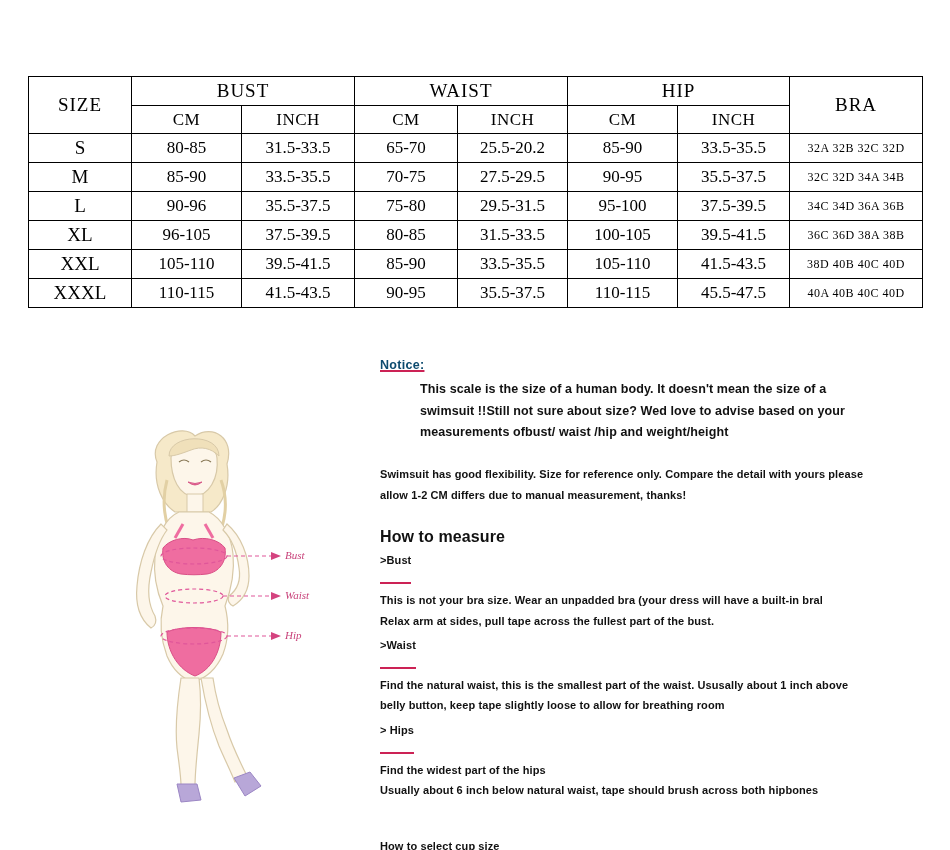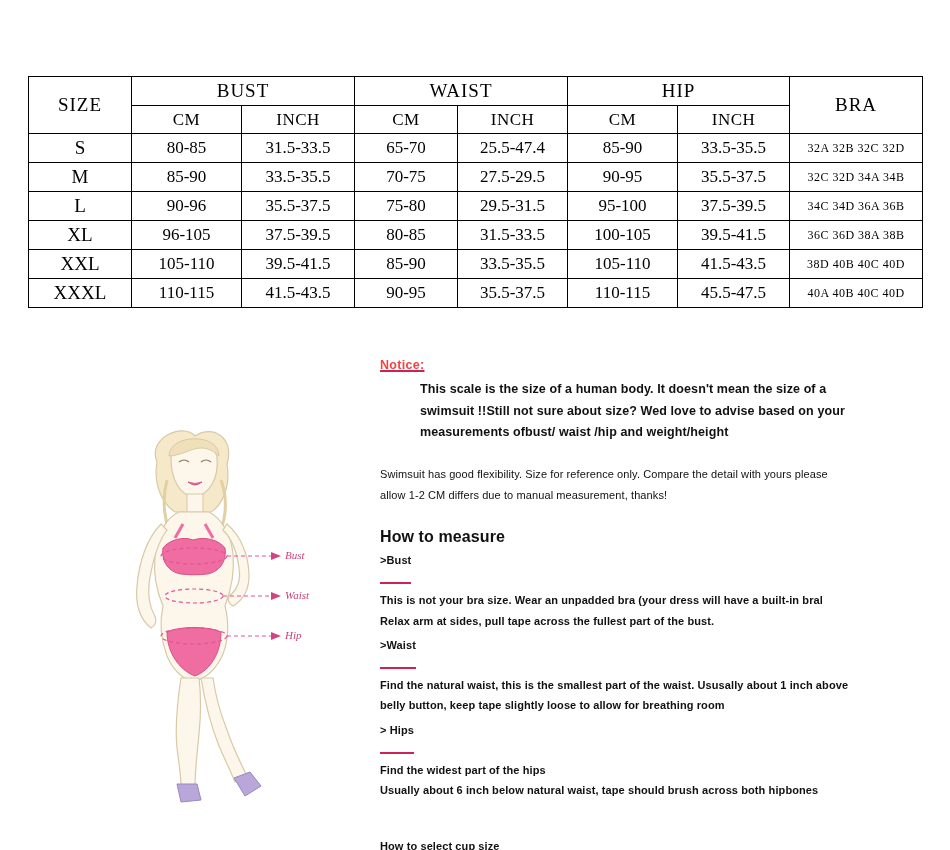--- a/index.html
+++ b/index.html
@@ -105,37 +105,37 @@
   .text-col {
     position: absolute;
     left: 380px;
     top: 18px;
     width: 545px;
     color: #111111;
   }
   .notice-title {
     font-size: 12.5px;
     font-weight: bold;
-    color: #ef4444;
+    color: #0c4a6e;
     text-decoration: underline;
     text-decoration-color: #cc2255;
     text-decoration-thickness: 2px;
     letter-spacing: 0.3px;
     margin-bottom: 7px;
   }
   .notice-body {
     font-size: 12.5px;
     font-weight: bold;
     line-height: 1.72;
     letter-spacing: 0.1px;
     margin-left: 40px;
   }
   .para {
     font-size: 11px;
-    font-weight: normal;
+    font-weight: bold;
     line-height: 1.95;
     letter-spacing: 0.1px;
     margin-top: 20px;
   }
   .howto {
     font-size: 16px;
     font-weight: bold;
     margin-top: 22px;
     letter-spacing: 0.1px;
   }
@@ -208,21 +208,21 @@
         <th class="hdr-sub">CM</th>
         <th class="hdr-sub">INCH</th>
       </tr>
     </thead>
     <tbody>
       <tr>
         <td class="sz">S</td>
         <td class="val">80-85</td>
         <td class="val">31.5-33.5</td>
         <td class="val">65-70</td>
-        <td class="val">25.5-47.4</td>
+        <td class="val">25.5-20.2</td>
         <td class="val">85-90</td>
         <td class="val">33.5-35.5</td>
         <td class="bra">32A 32B 32C 32D</td>
       </tr>
       <tr>
         <td class="sz">M</td>
         <td class="val">85-90</td>
         <td class="val">33.5-35.5</td>
         <td class="val">70-75</td>
         <td class="val">27.5-29.5</td>

